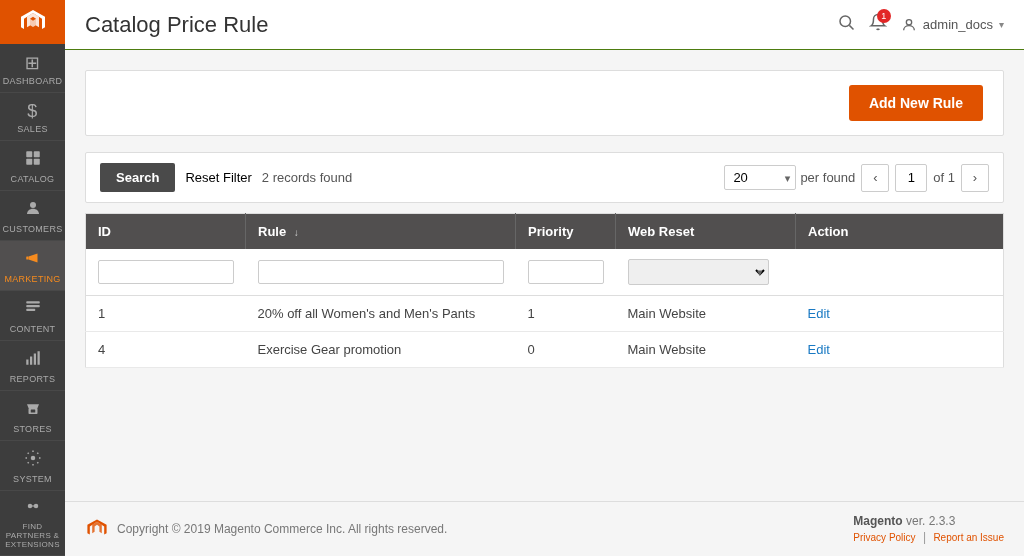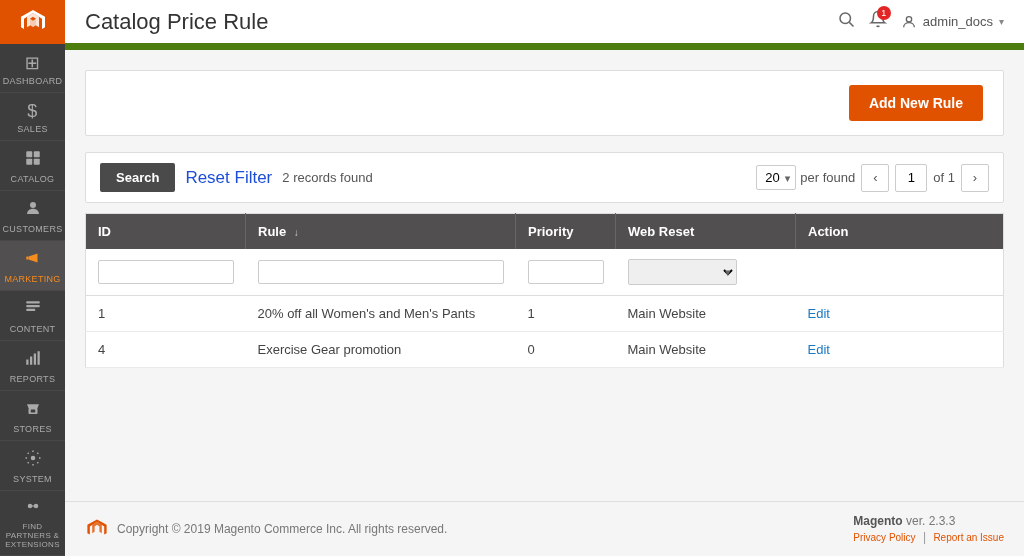--- a/index.html
+++ b/index.html
@@ -49,21 +49,21 @@
       display: flex;
       flex-direction: column;
       height: 556px;
       overflow: hidden;
     }
 
     
     .topbar {
       height: 50px;
       background: #fff;
-      border-bottom: 7px solid #4d7c0f;
+      border-bottom: 1px solid #4d7c0f;
       display: flex;
       align-items: center;
       justify-content: space-between;
       padding: 16px 20px;
       flex-shrink: 0;
     }
     .topbar-title { font-size: 22px; font-weight: 300; color: #333; }
     .topbar-right { display: flex; align-items: center; gap: 14px; }
     .topbar-icon { font-size: 18px; color: #666; cursor: pointer; position: relative; }
     .notification-badge {
@@ -124,23 +124,23 @@
       border: none;
       padding: 7px 16px;
       font-size: 13px;
       cursor: pointer;
       border-radius: 2px;
       font-weight: 600;
     }
     .btn-reset {
       background: transparent;
       border: none;
-      color: #1d4ed8;
+      color: #000000;
       cursor: pointer;
-      font-size: 17px;
+      font-size: 13px;
       text-decoration: none;
     }
     .records-found { color: #555; font-size: 13px; margin-right: auto; }
     .pagination-controls { display: flex; align-items: center; gap: 6px; margin-left: auto; }
     .per-page-select {
       display: flex;
       align-items: center;
       gap: 4px;
     }
     .per-page-select select {
@@ -214,21 +214,21 @@
     .footer-left { display: flex; align-items: center; gap: 8px; color: #777; }
     .footer-logo { width: 24px; height: 24px; }
     .footer-right { text-align: left; color: #777; }
     .footer-right .magento-ver { font-weight: 700; color: #555; }
     .footer-links { margin-top: 2px; }
     .footer-links a { color: #e05200; text-decoration: none; font-size: 10px; }
     .footer-links .sep { color: #999; margin: 0 4px; }
 
     
     .select-wrap { position: relative; display: inline-block; }
-    .select-wrap select { padding-right: 8px; }
+    .select-wrap select { padding-right: 40px; }
     .select-wrap::after {
       content: '▾';
       position: absolute;
       right: 6px;
       top: 50%;
       transform: translateY(-50%);
       pointer-events: none;
       color: #666;
       font-size: 11px;
     }

